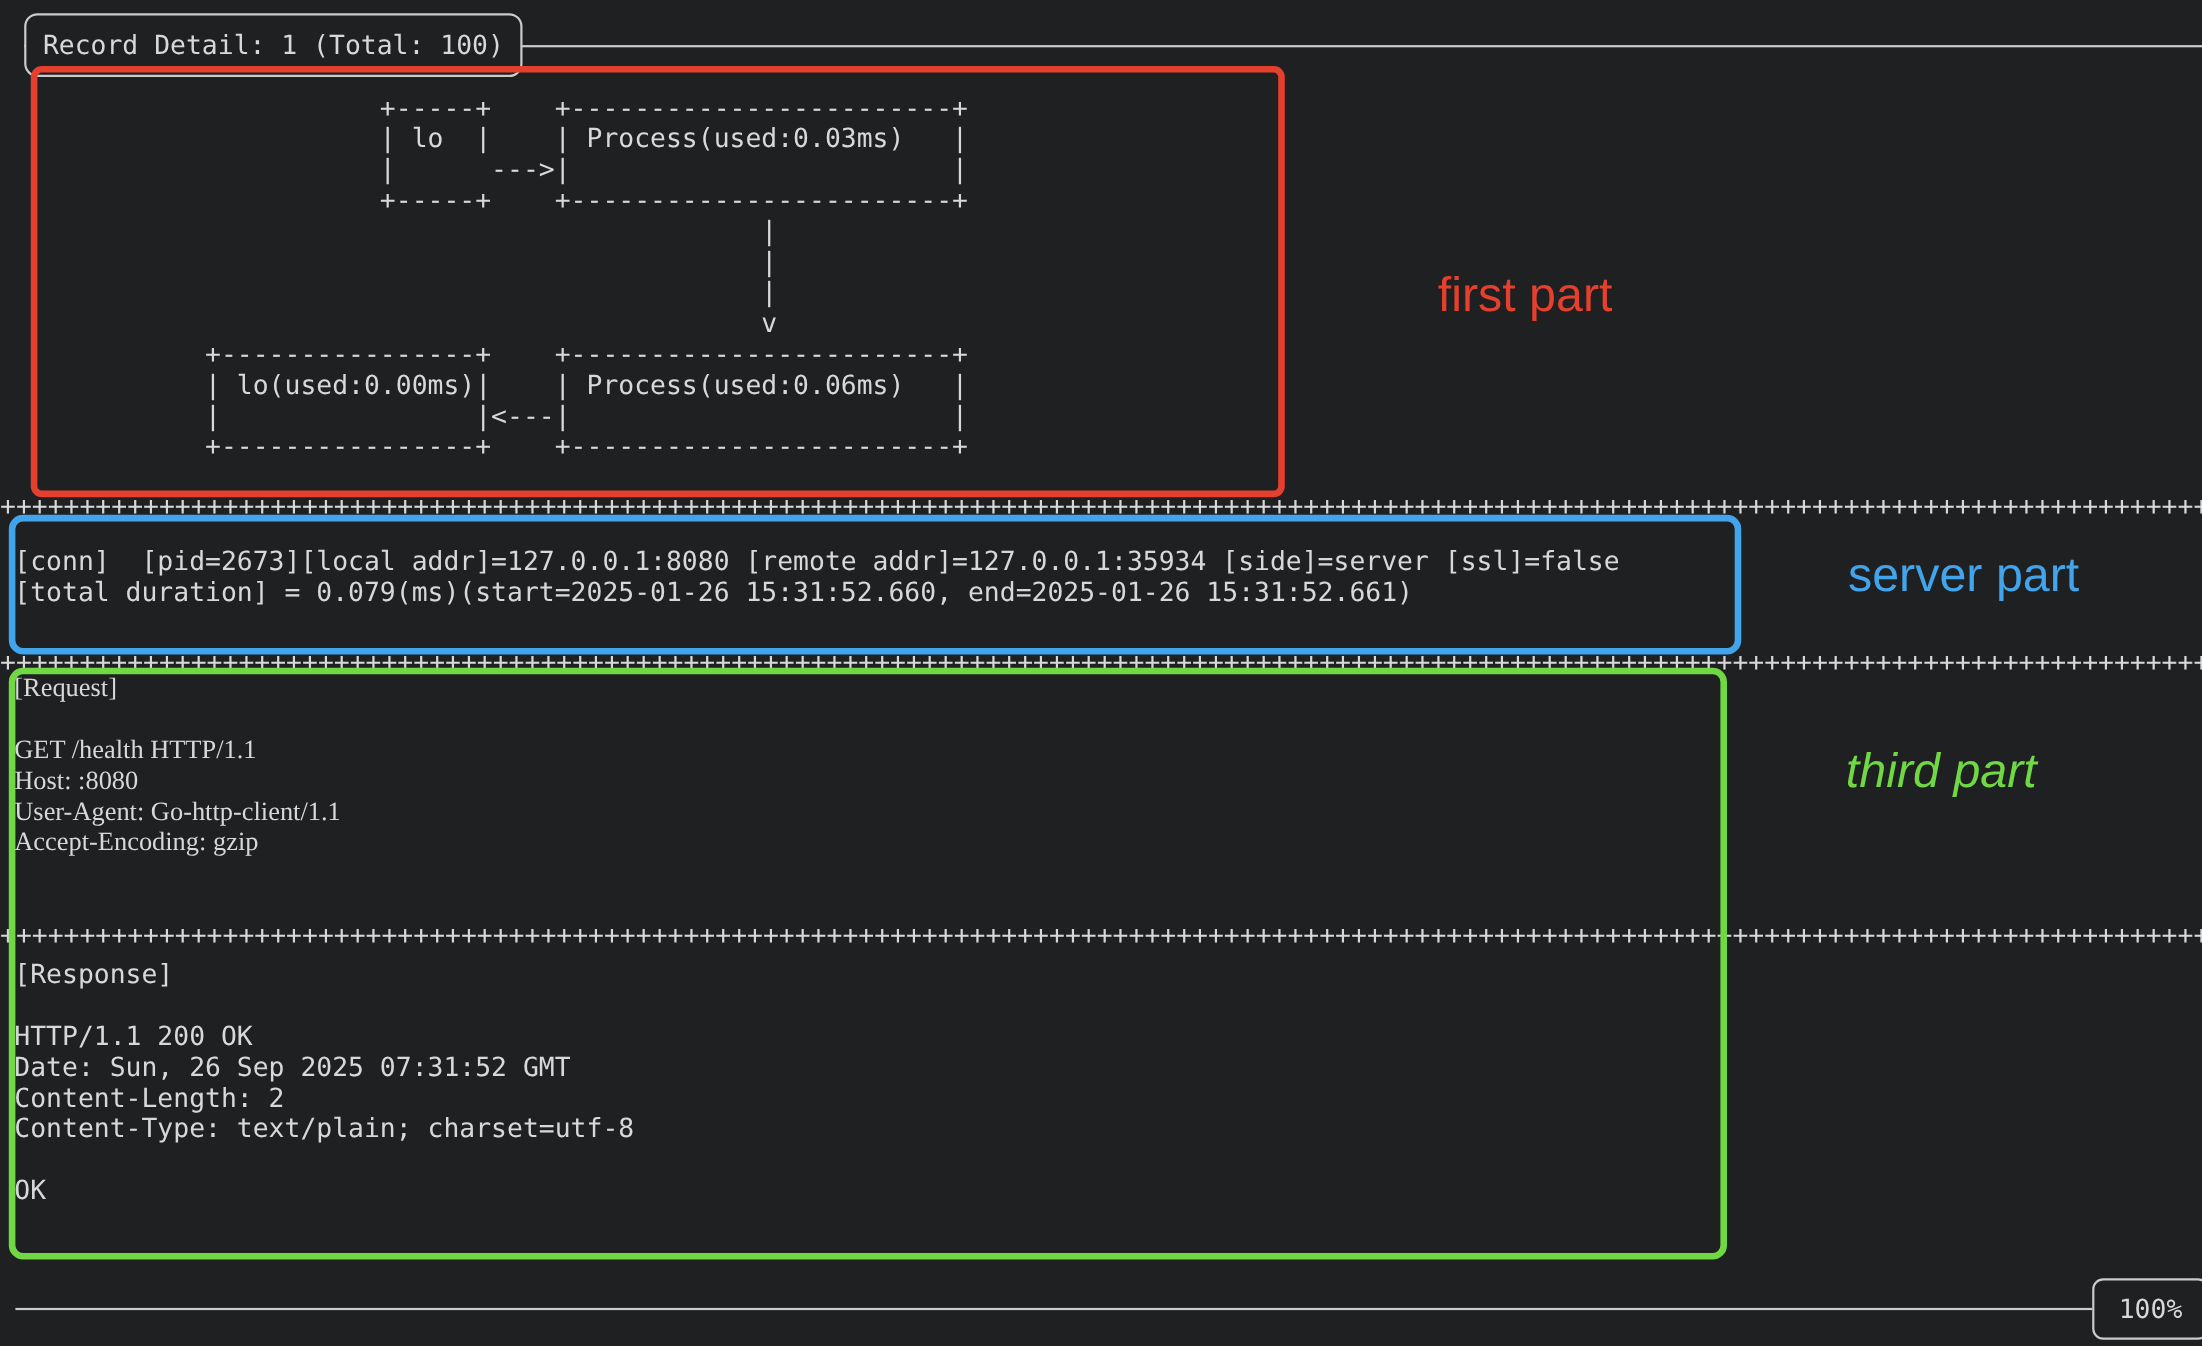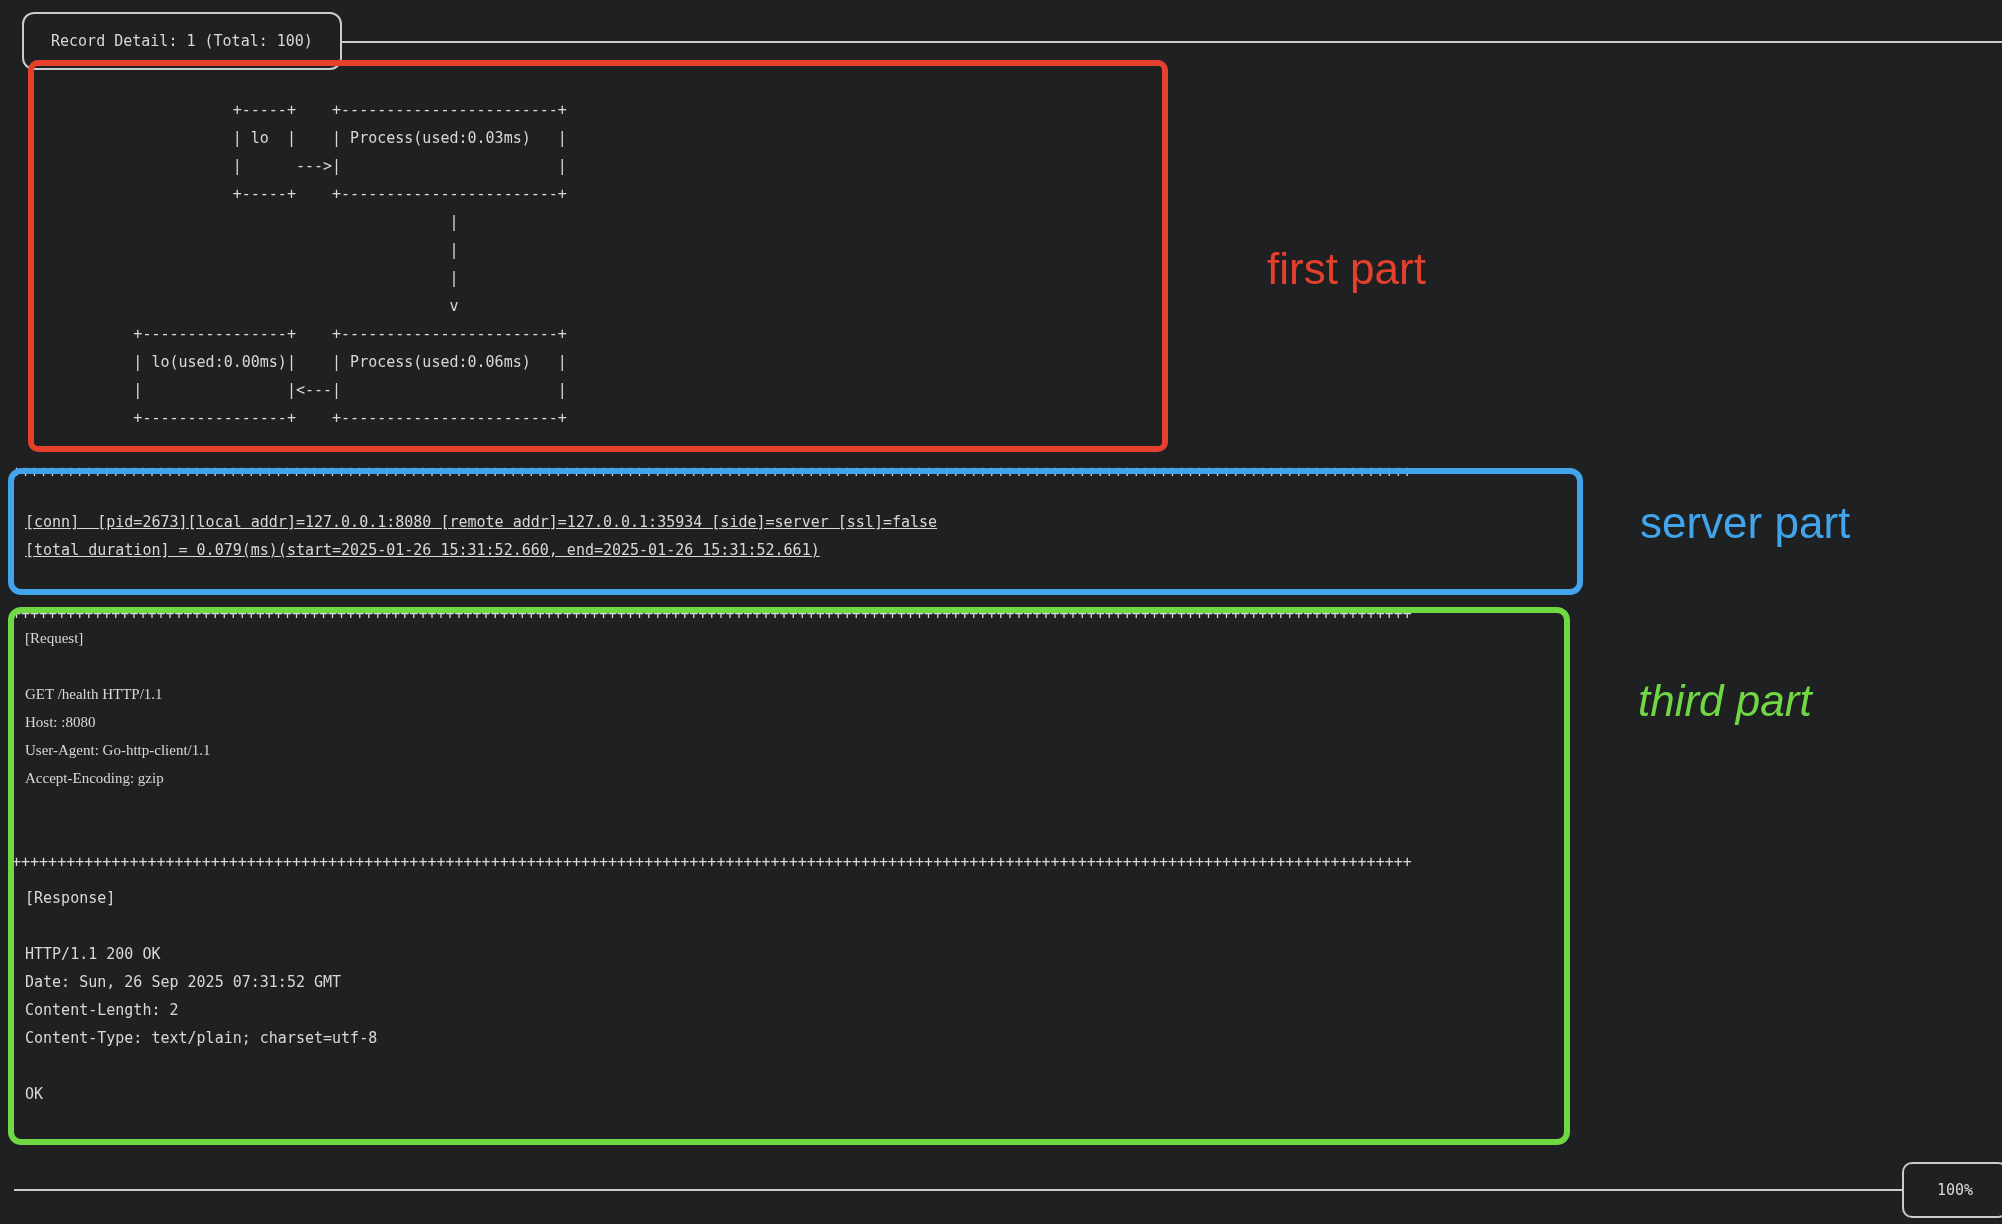--- a/index.html
+++ b/index.html
@@ -4,25 +4,25 @@
 <style>
   html, body { margin: 0; padding: 0; }
   body {
     width: 2002px; height: 1224px;
     background: var(--background, #1f2022);
     position: relative;
     overflow: hidden;
   }
   .mono {
     font-family: "DejaVu Sans Mono", "Liberation Mono", monospace;
-    font-size: 15px;
+    font-size: 24px;
     line-height: 28px;
     color: var(--terminal-text, #d8d8d8);
     position: absolute;
-    margin: 12px;
+    margin: 0;
     white-space: pre;
   }
   
   .panel-topline {
     position: absolute; left: 22px; right: 0; top: 41px; height: 2px;
     background: var(--panel-border, #c9cbcc);
   }
   .title-box {
     position: absolute; left: 22px; top: 12px; height: 58px;
     border: 2px solid var(--panel-border, #c9cbcc);
@@ -45,21 +45,21 @@
     display: flex; align-items: center; justify-content: center;
     box-sizing: border-box;
   }
   .zoom-box .mono { position: static; }
   
   .diagram   { left: 13px; top: 84px; }
   .sep       { left: 0; }
   .sep1      { top: 446px; }
   .sep2      { top: 588px; }
   .sep3      { top: 836px; }
-  .conn      { left: 13px; top: 496px; text-decoration: underline; }
+  .conn      { left: 13px; top: 496px; }
   .request   { left: 13px; top: 612px; font-family: Liberation Serif, serif; }
   .response  { left: 13px; top: 872px; }
   
   .ann {
     position: absolute;
     box-sizing: border-box;
     border-style: solid;
     border-width: 6px;
     background: transparent;
     z-index: 5;
@@ -68,20 +68,21 @@
   .ann-red   { left: 28px; top: 60px;  width: 1140px; height: 392px; border-color: var(--annotation-red, #e5402e);  border-radius: 10px; }
   .ann-blue  { left: 8px;  top: 468px; width: 1575px; height: 127px; border-color: var(--annotation-blue, #42a4ea); border-radius: 13px; }
   .ann-green { left: 8px;  top: 607px; width: 1562px; height: 538px; border-color: var(--annotation-green, #70d843); border-radius: 13px; }
   .ann-label {
     position: absolute;
     font-family: "Liberation Sans", sans-serif;
     font-size: 44px;
     font-weight: 400;
     z-index: 6;
     white-space: nowrap;
+    margin-left: 40px;
   }
   .label-first  { left: 1267px; top: 244px; color: var(--annotation-red, #e5402e); }
   .label-second { left: 1640px; top: 498px; color: var(--annotation-blue, #42a4ea); }
   .label-third  { left: 1638px; top: 676px; color: var(--annotation-green, #70d843); font-style: italic; }
 </style>
 </head>
 <body>
 
 <div>
 

